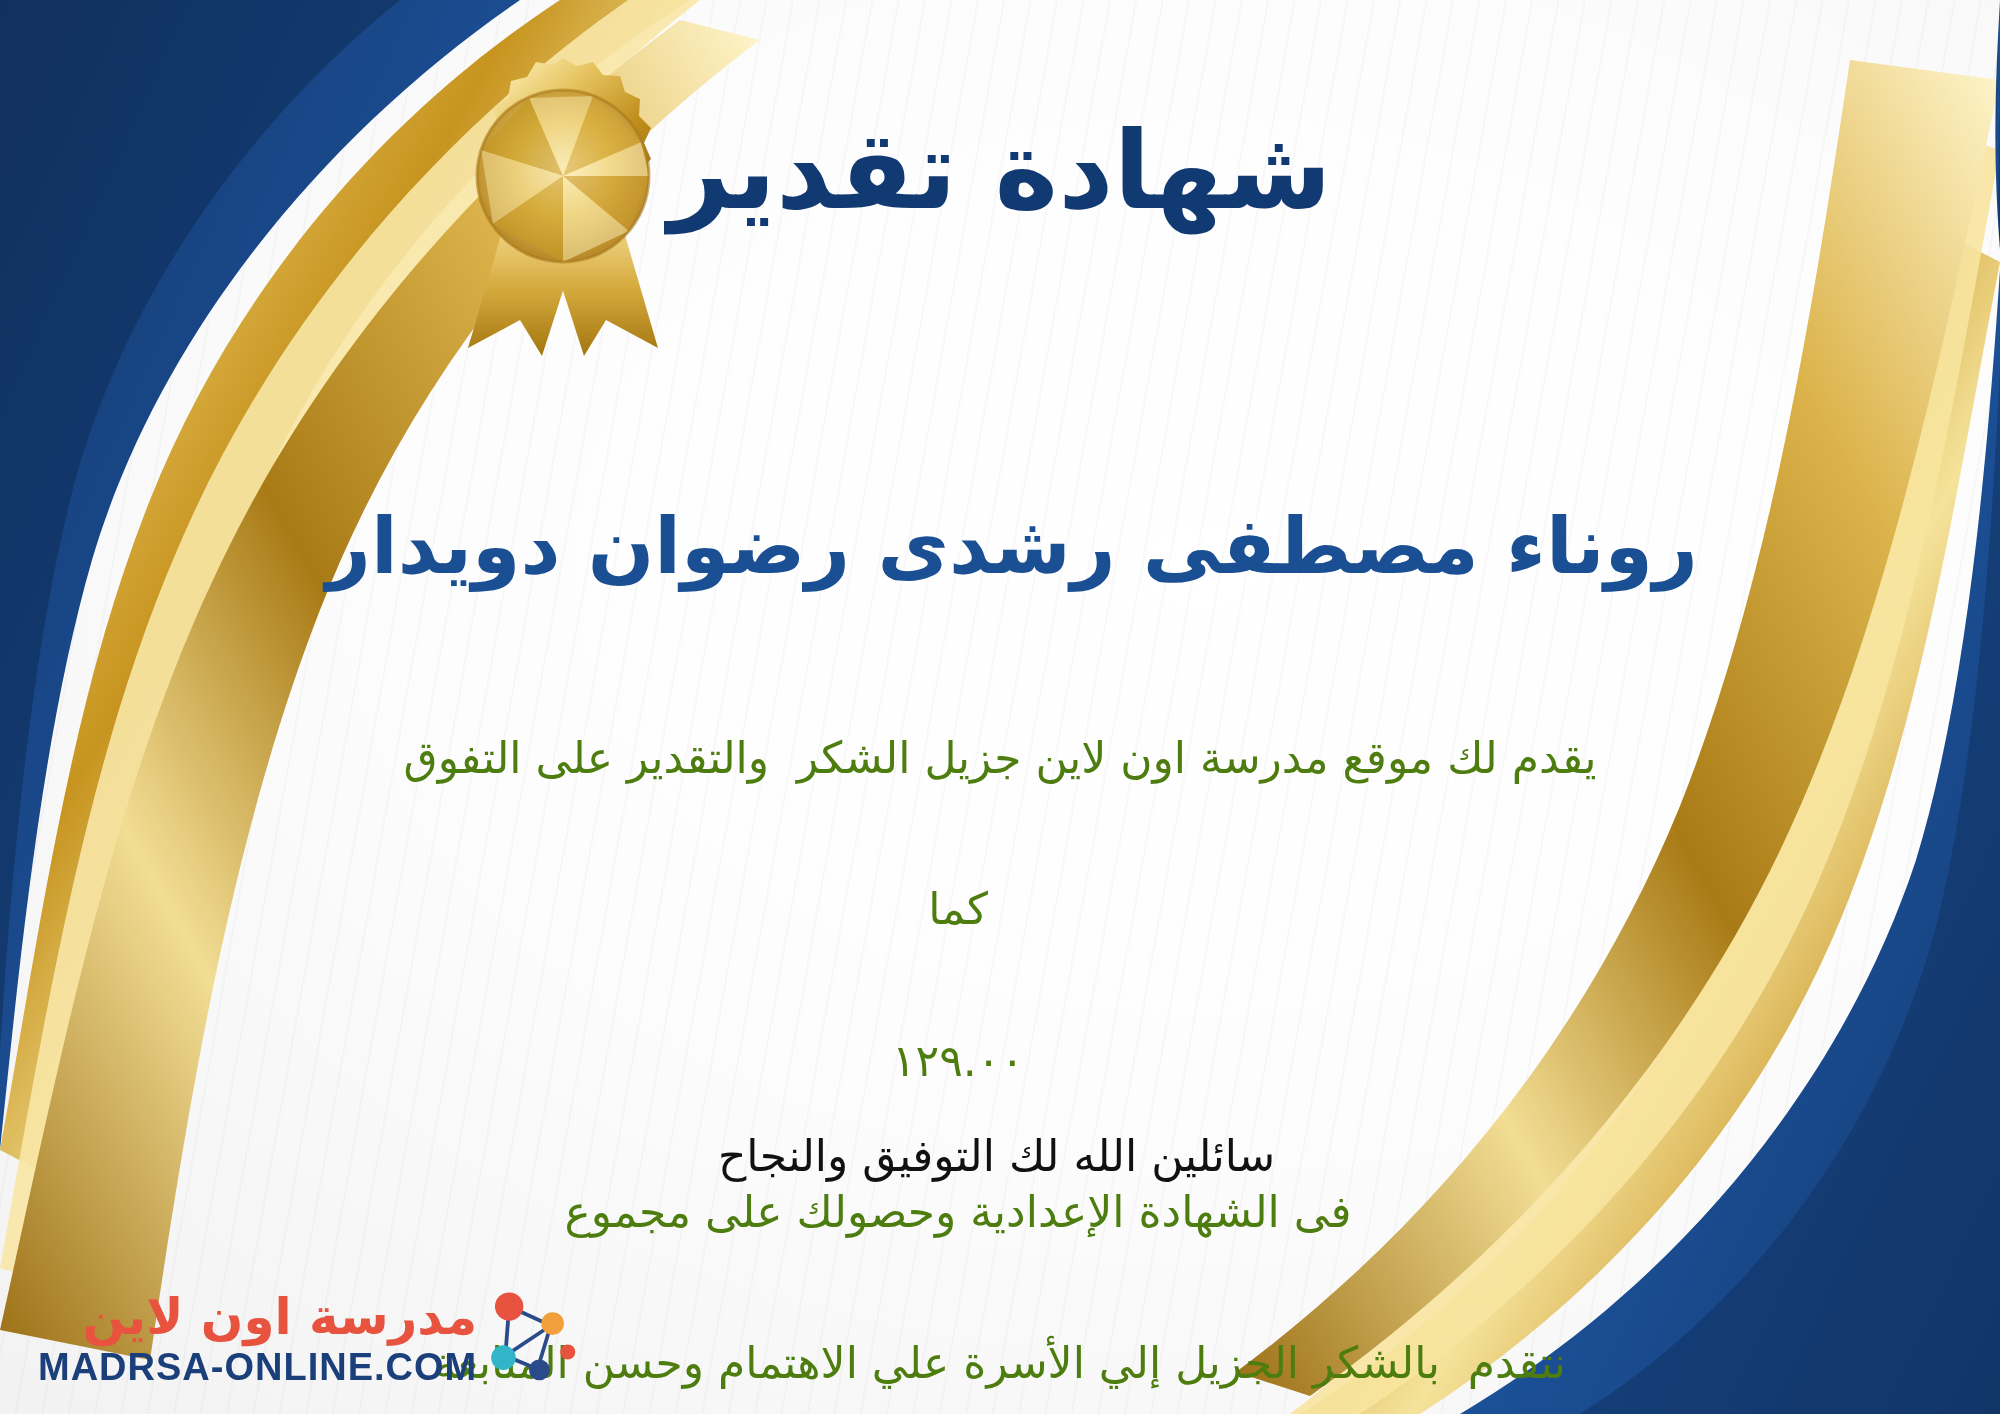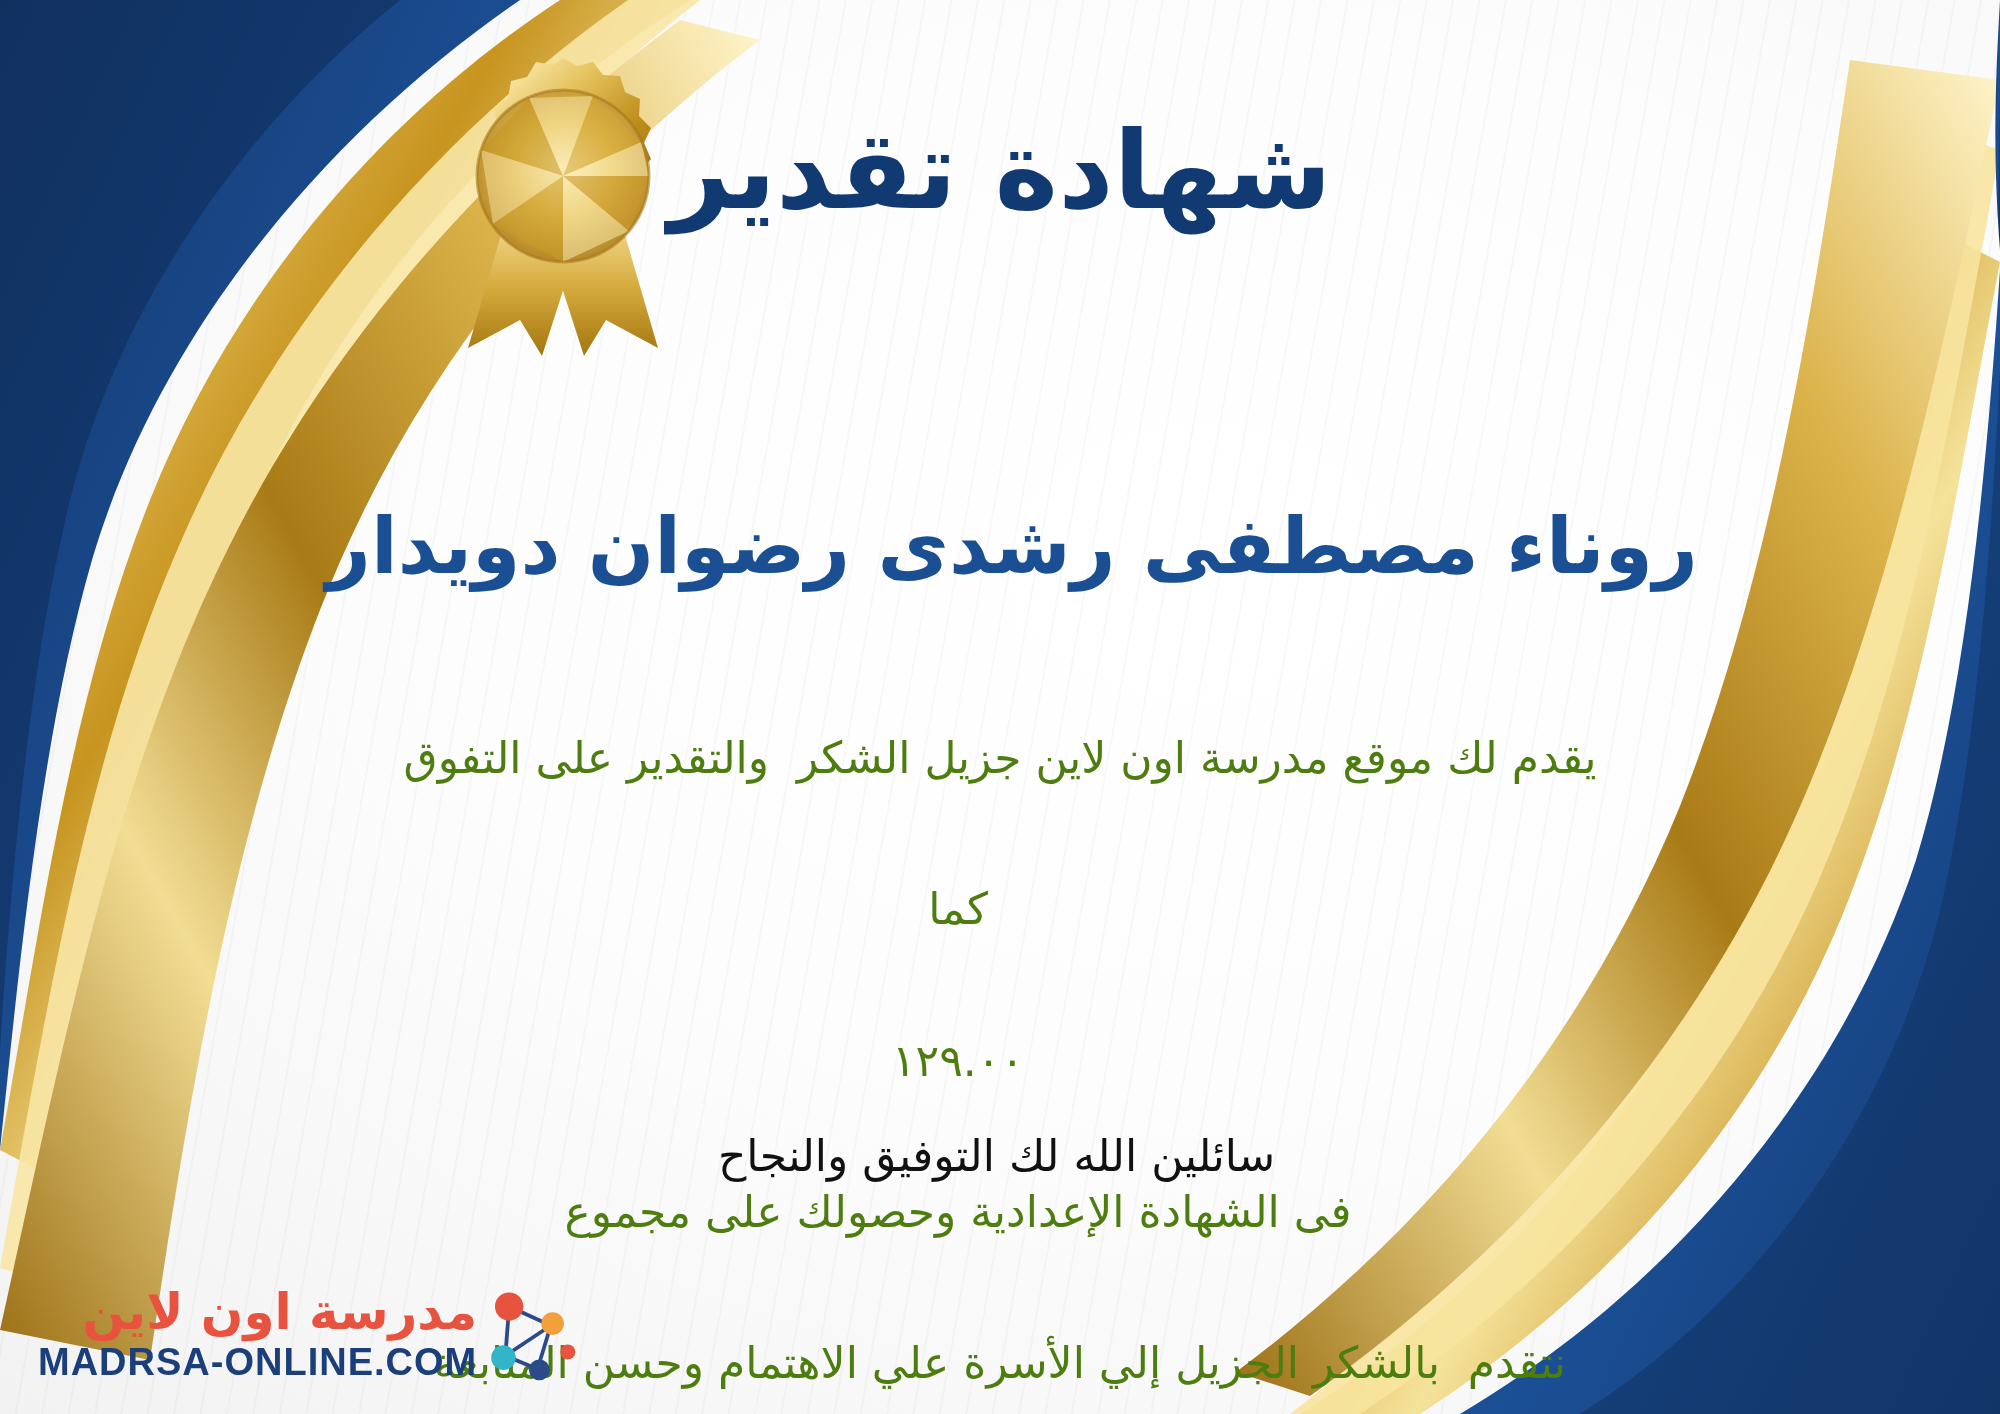--- a/index.html
+++ b/index.html
@@ -106,21 +106,21 @@
     font-size: 44px;
   }
 
   
   .brand {
     position: absolute;
     bottom: 28px;
     left: 38px;
     display: flex;
     flex-direction: row-reverse;
-    align-items: center;
+    align-items: flex-end;
     direction: rtl;
   }
   .brand-text {
     display: flex;
     flex-direction: column;
     align-items: flex-start;
     line-height: 1;
   }
   .brand-ar {
     font-size: 50px;

